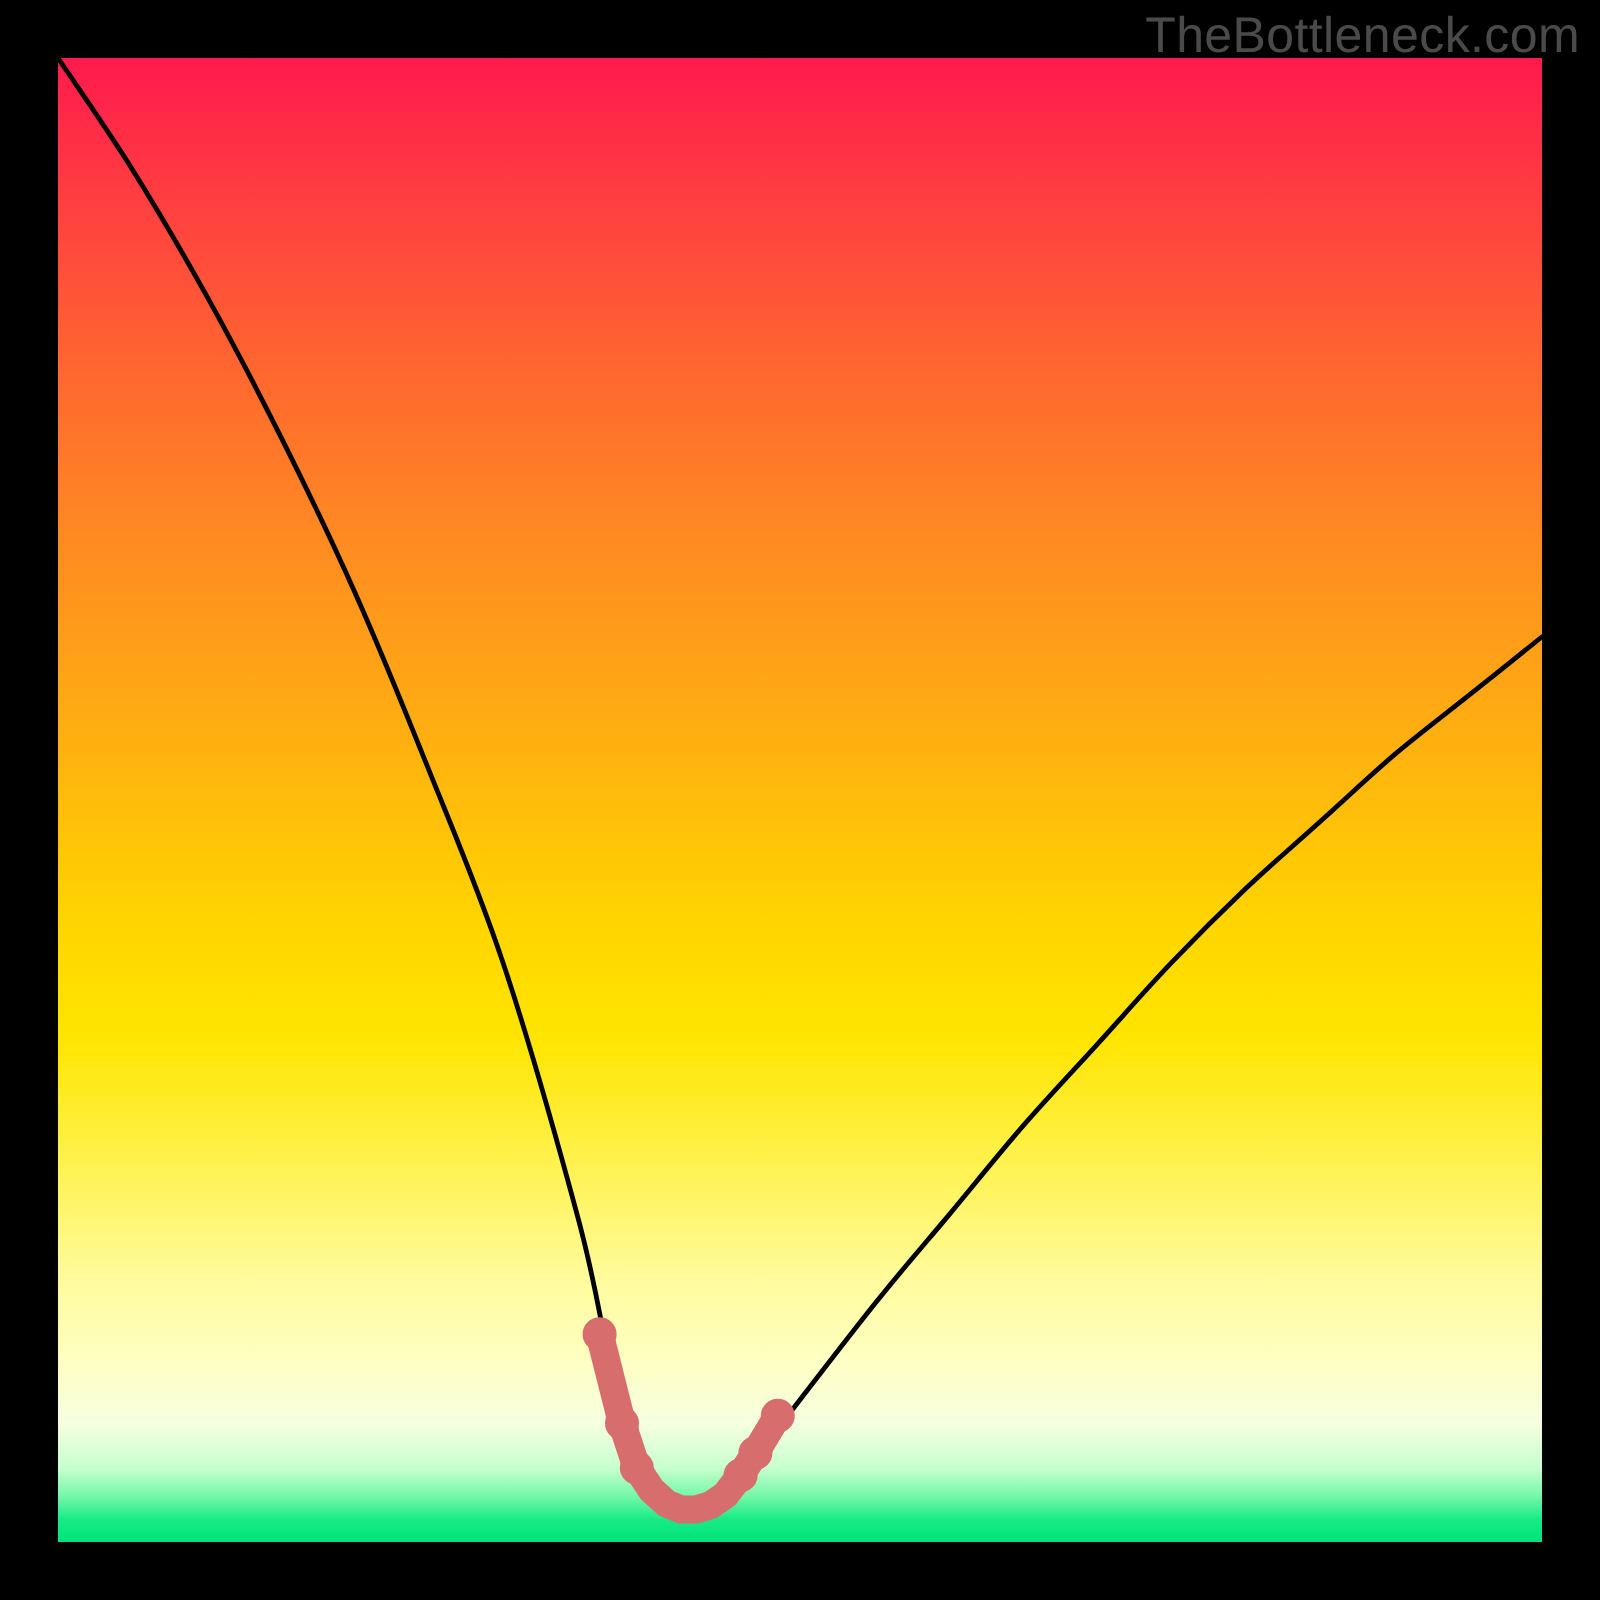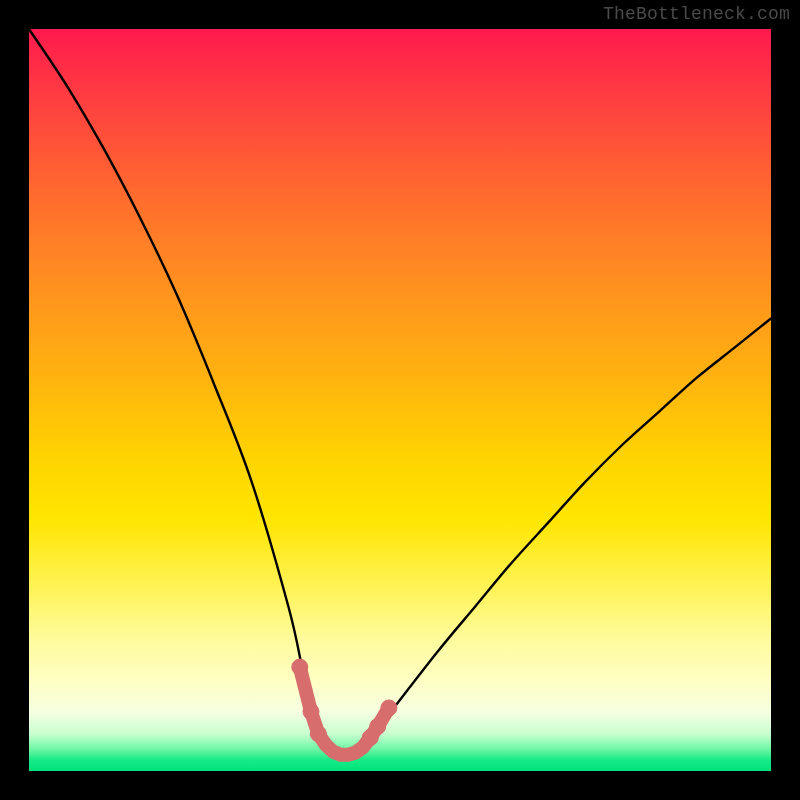--- a/index.html
+++ b/index.html
@@ -15,26 +15,25 @@
     position: relative;
     width: 800px;
     height: 800px;
     background: #000;
   }
   .watermark {
     position: absolute;
     top: 4px;
     right: 10px;
     color: #4a4a4a;
-    font-size: 18px;
+    font-size: 25px;
     font-weight: 500;
     letter-spacing: 0.2px;
     z-index: 20;
     user-select: none;
-    font-family: Liberation Mono, monospace;
   }
   .plot {
     position: absolute;
     left: 29px;
     top: 29px;
     width: 742px;
     height: 742px;
     background: linear-gradient(to bottom,
       #ff1a4d 0%,
       #ff4040 10%,

